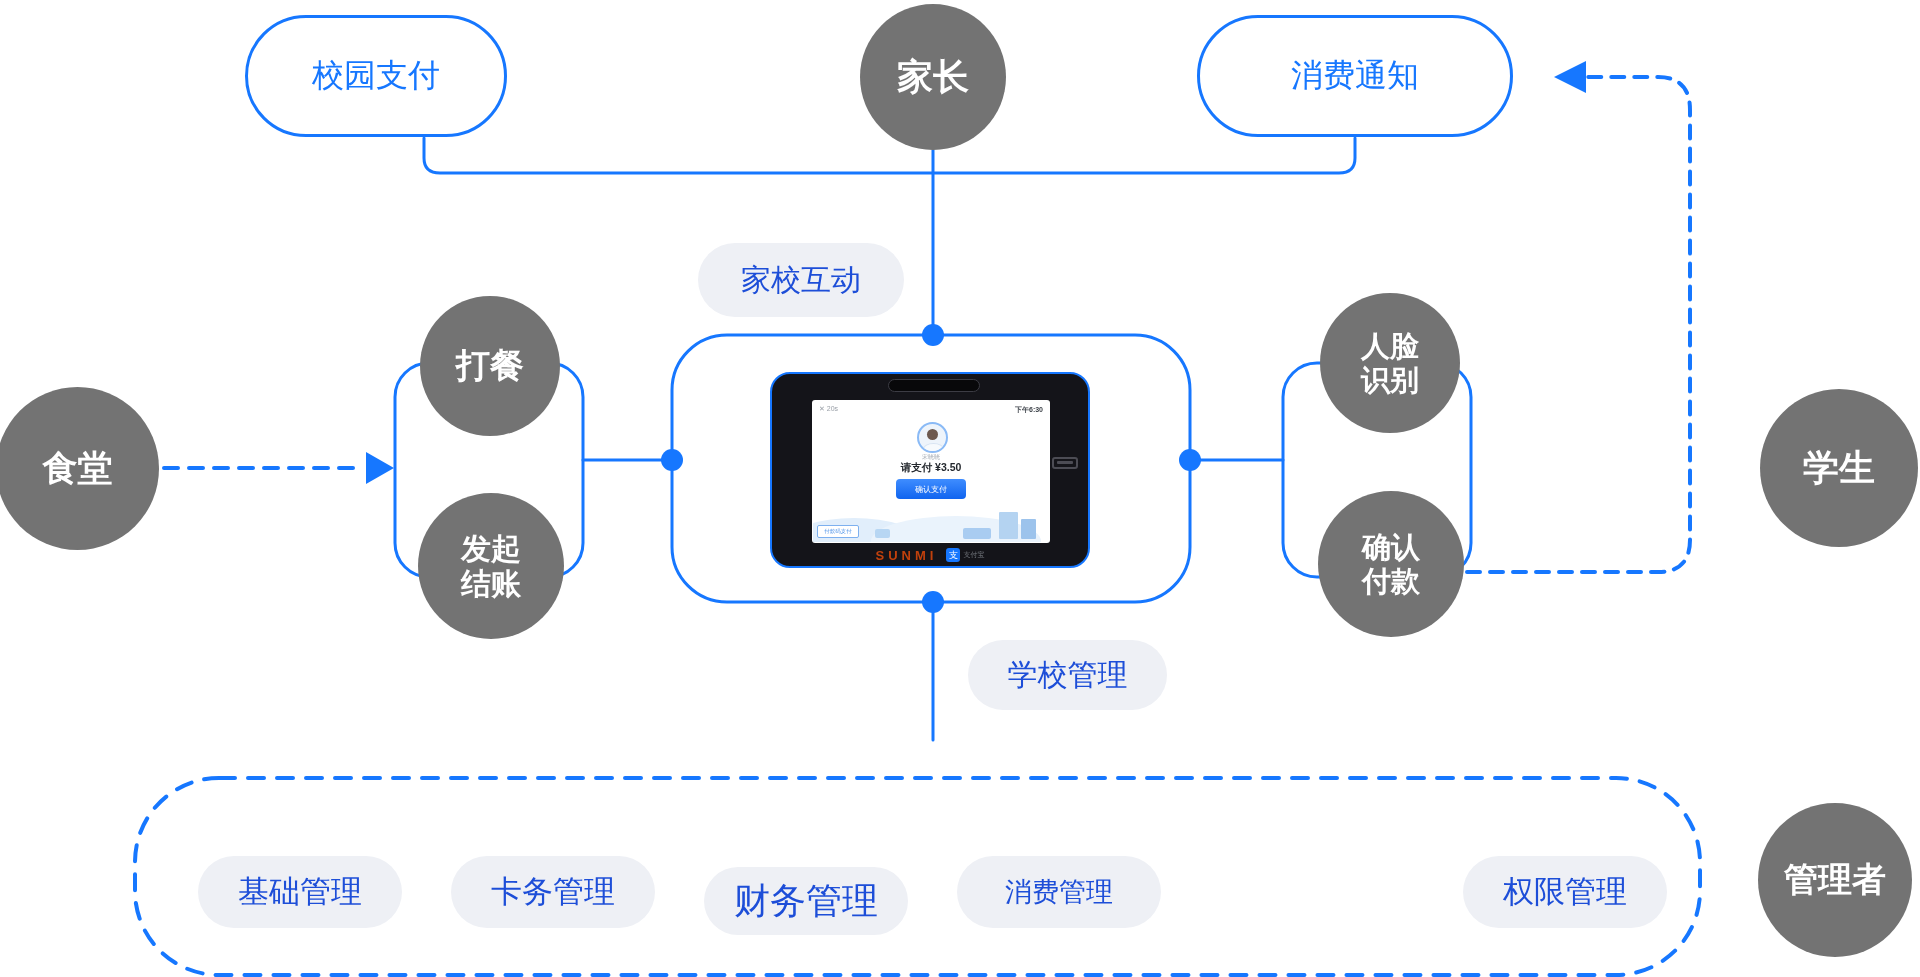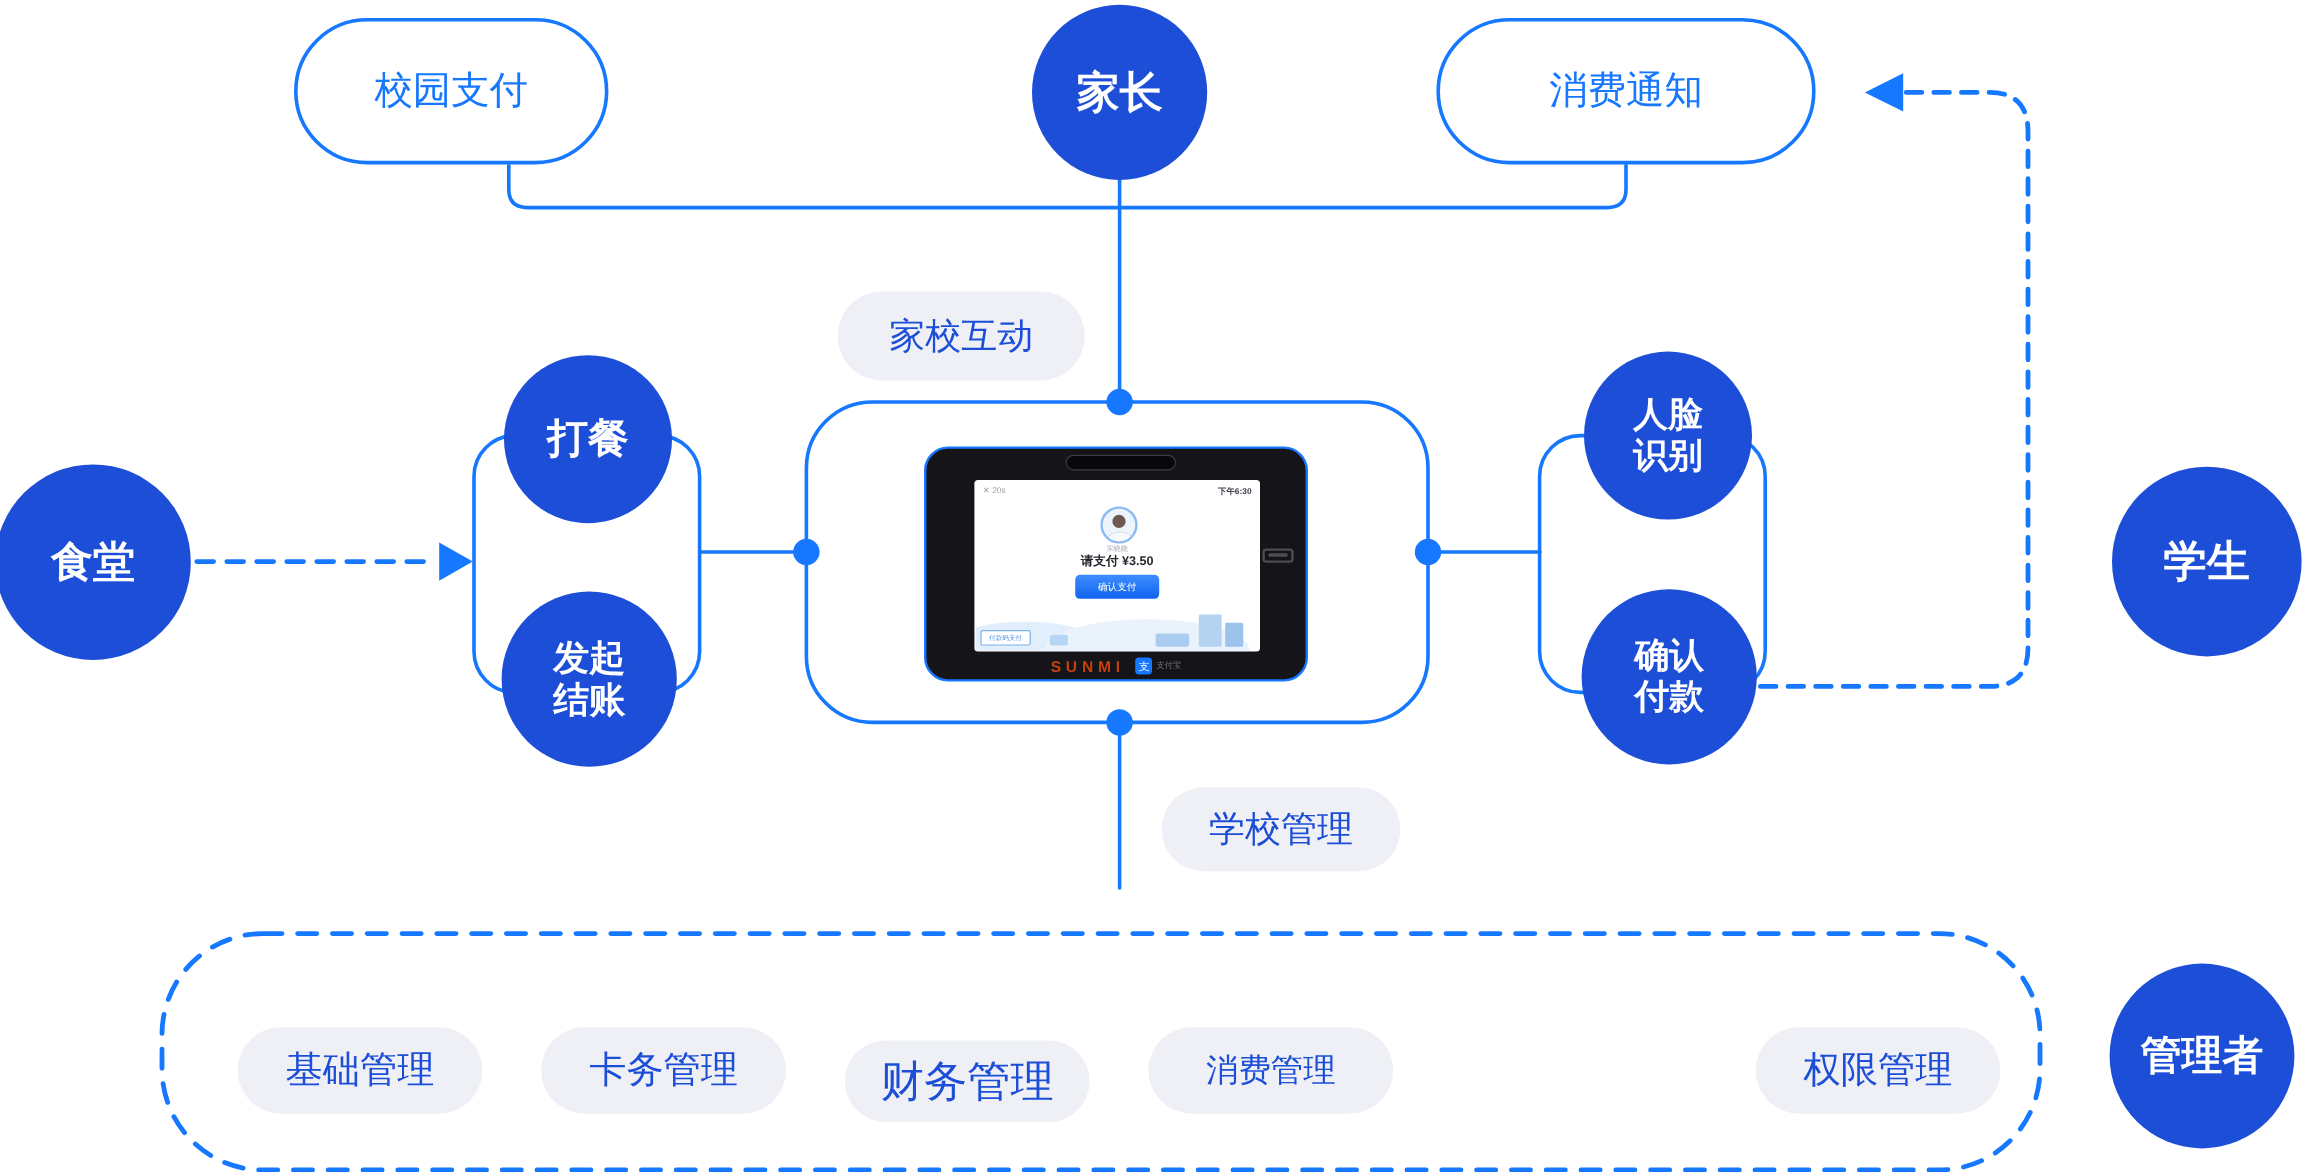--- a/index.html
+++ b/index.html
@@ -2,21 +2,21 @@
 <html><head>
 <meta charset="utf-8">
 <style>
   html,body{margin:0;padding:0;background:#fff;}
   .stage{
     position:relative;width:1920px;height:977px;background:#fff;overflow:hidden;
     font-family:"Liberation Sans","DejaVu Sans",sans-serif;
   }
   svg.wires{position:absolute;left:0;top:0;z-index:1;}
   .node{position:absolute;z-index:2;display:flex;align-items:center;justify-content:center;text-align:center;box-sizing:border-box;}
-  .circle{background:#1d4ed8;border-radius:50%;color:#fff;font-weight:700;text-align:right;}
+  .circle{background:#737373;border-radius:50%;color:#fff;font-weight:700;text-align:right;}
   .outline-pill{background:#fff;border:3px solid #1677ff;border-radius:70px;color:#1677ff;font-weight:500;}
   .gray-pill{background:#eef0f5;border-radius:40px;color:#1d4ed8;font-weight:500;}
   .blue-pill{background:#1677ff;border-radius:41px;color:#fff;font-weight:700;}
   .two-line{line-height:1.18;}
   
   .device{position:absolute;z-index:3;background:#141419;border:2px solid #1677ff;border-radius:20px;box-sizing:border-box;}
   .speaker{position:absolute;z-index:4;background:#08080a;border:1px solid #3c3c44;border-radius:7px;}
   .screen{position:absolute;z-index:4;background:#ffffff;border-radius:3px;overflow:hidden;}
   .scr-top{position:absolute;left:0;right:0;top:0;display:flex;justify-content:space-between;padding:5px 7px 0 7px;box-sizing:border-box;}
   .scr-close{font-size:7px;color:#9aa0a8;}
@@ -116,21 +116,21 @@
     <span>
       <span>确认</span><br>
       <span>付款</span>
     </span>
   </div>
 
   <div class="node circle" style="left:1760px;top:389px;width:158px;height:158px;font-size:36px;">
     <span>学生</span>
   </div>
 
-  <div class="node gray-pill" style="left:968px;top:656px;width:199px;height:70px;font-size:30px;">
+  <div class="node gray-pill" style="left:968px;top:640px;width:199px;height:70px;font-size:30px;">
     <span>学校管理</span>
   </div>
 
 
   <div class="node gray-pill" style="left:198px;top:856px;width:204px;height:72px;font-size:31px;">
     <span>基础管理</span>
   </div>
   <div class="node gray-pill" style="left:451px;top:856px;width:204px;height:72px;font-size:31px;">
     <span>卡务管理</span>
   </div>

